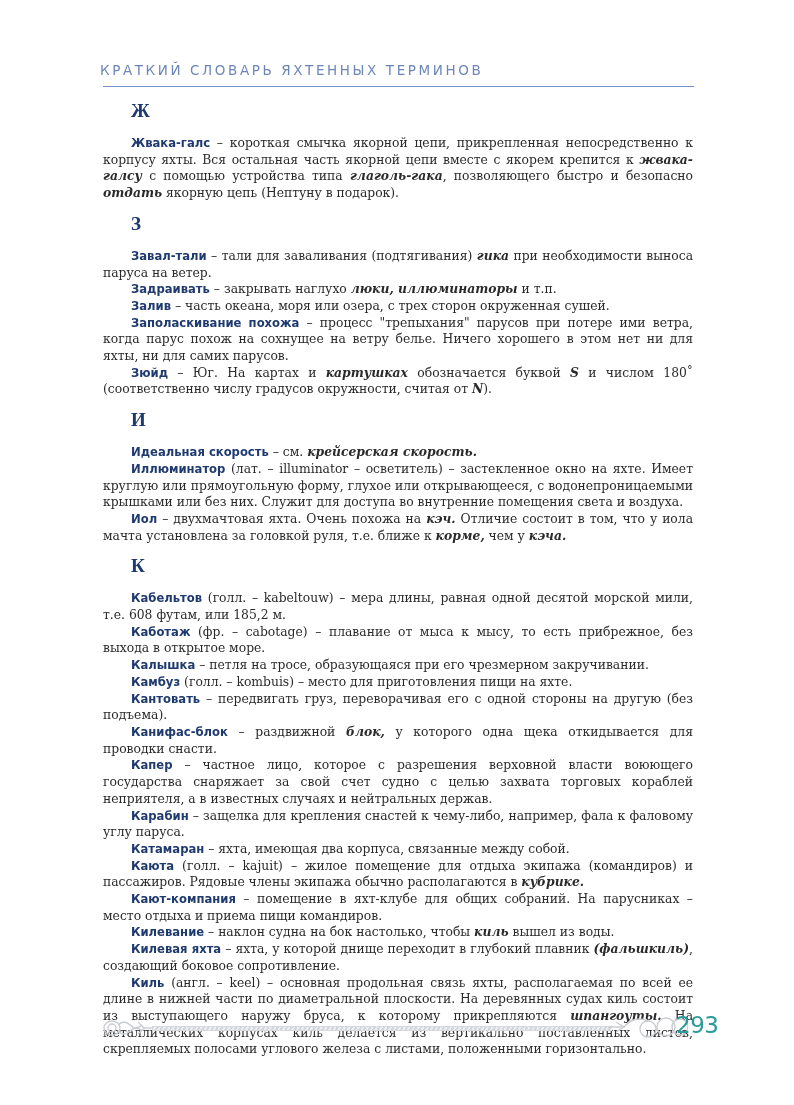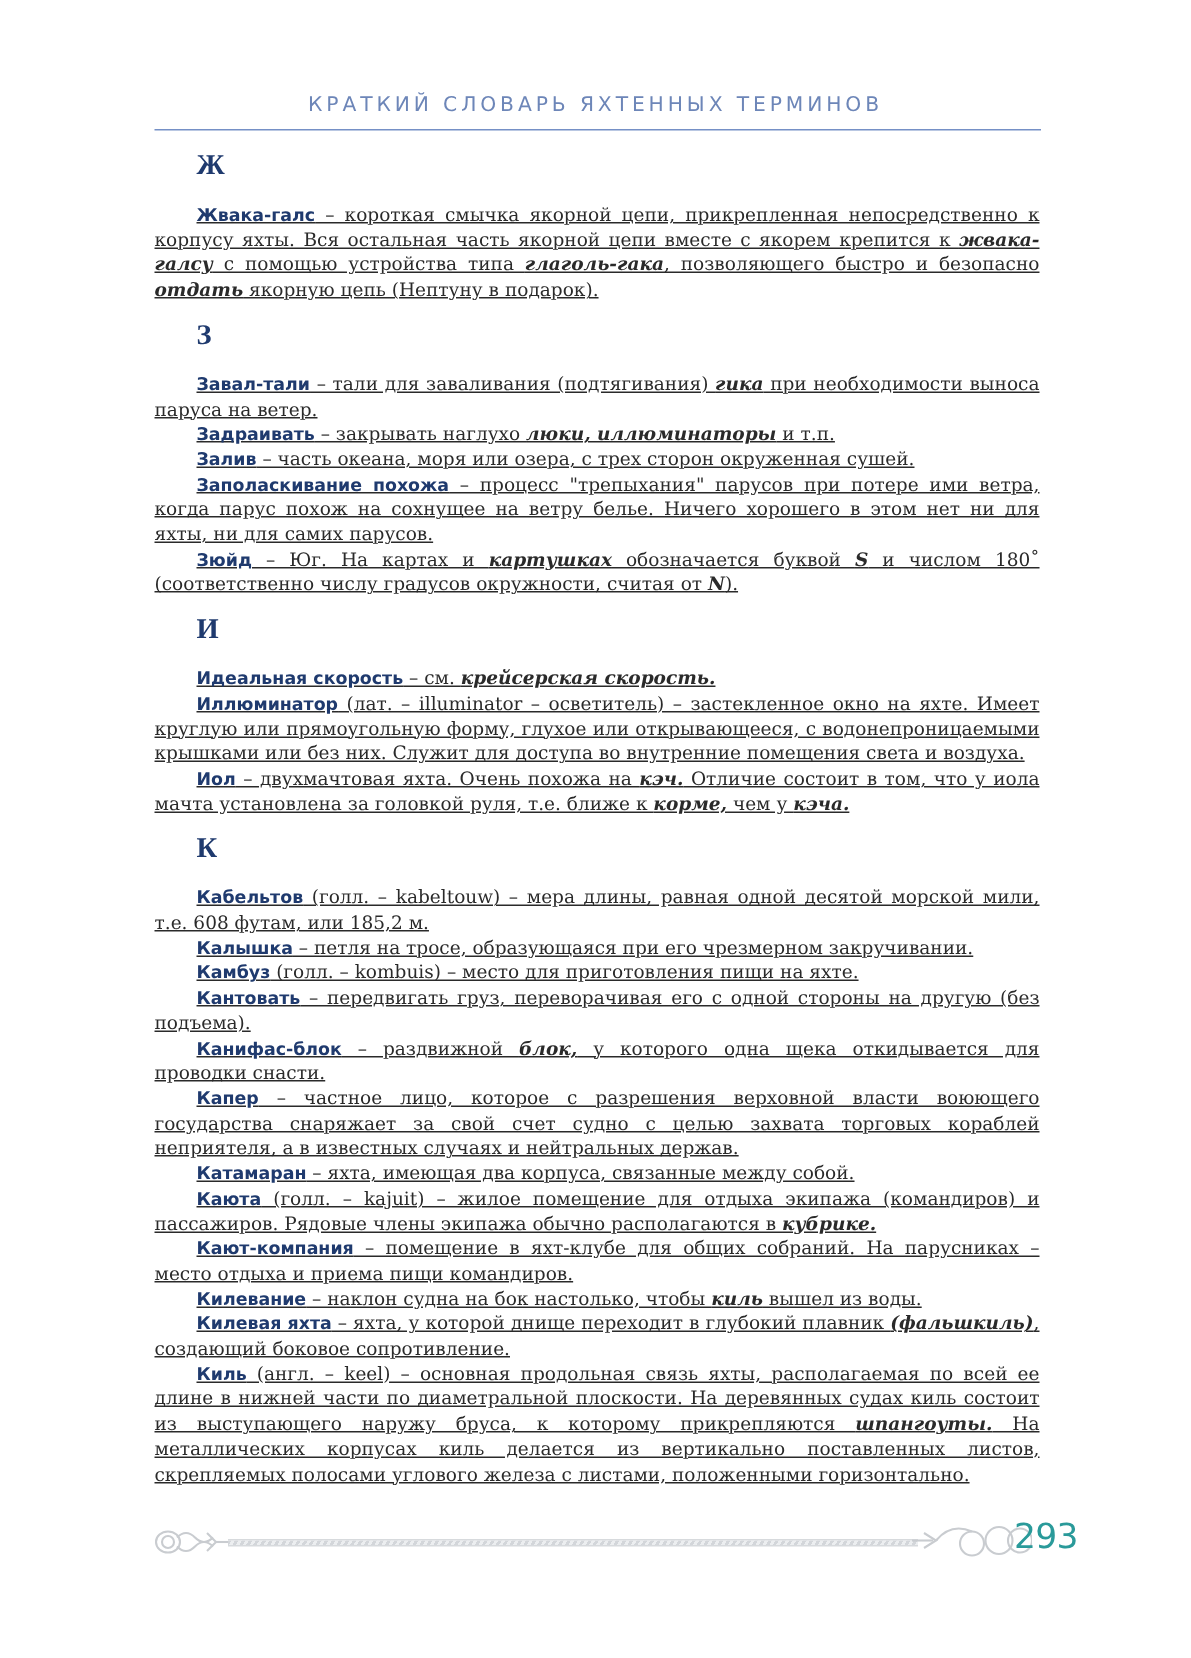--- a/index.html
+++ b/index.html
@@ -1,28 +1,28 @@
 <!DOCTYPE html>
 <html><head>
 <meta charset="utf-8">
 <style>
   html, body { margin: 0; padding: 0; background: #ffffff; }
   body { width: 794px; height: 1105px; position: relative; overflow: hidden;
          font-family: "DejaVu Serif", "Liberation Serif", serif; color: #2a2a2a; }
-  .running-head { position: absolute; left: 100px; width: 594px; top: 62px; text-align: center;
+  .running-head { position: absolute; left: 100px; width: 594px; top: 62px; text-align: left;
                   font-family: "DejaVu Sans", "Liberation Sans", sans-serif; font-size: 13.5px;
                   letter-spacing: 2.6px; color: #6d86b8; }
   .head-rule { position: absolute; left: 103px; width: 591px; top: 86px; height: 0;
                border-top: 1.5px solid #7590c6; }
   .content { position: absolute; left: 103px; top: 99px; width: 590px;
              font-size: 12.35px; line-height: 16.7px; }
   .letter { font-family: "Liberation Serif", serif; font-weight: bold; color: #1f3a6e;
             font-size: 19px; margin: 0 0 0 28px; height: 24px; line-height: 24px; }
   .section { margin-bottom: 10px; }
-  .section .entries { margin-top: 12px; text-decoration: underline; }
+  .section .entries { margin-top: 12px; }
   .entry { margin: 0; text-indent: 28px; text-align: justify; }
   .term { color: #1f3a6e; font-family: "DejaVu Sans", "Liberation Sans", sans-serif;
           font-weight: bold; font-size: 11.6px; }
   .ref { font-weight: bold; font-style: italic; }
   .footer { position: absolute; left: 102px; top: 1012px; width: 620px; height: 30px; }
   .rope { position: absolute; left: 50px; right: 110px; top: 14px; height: 3px;
           background: repeating-linear-gradient(120deg, #d3d6da 0 2px, #eceef0 2px 4px);
           border-top: 1px solid #d7dadd; border-bottom: 1px solid #d7dadd; }
   .knot-left { position: absolute; left: 0; top: 4px; width: 56px; height: 24px; }
   .knot-right { position: absolute; right: 34px; top: 2px; width: 80px; height: 26px; }
@@ -57,25 +57,27 @@
       <div class="entries">
         <p class="entry"><span class="term">Идеальная скорость</span><span class="txt"> – см. </span><span class="ref">крейсерская скорость.</span></p>
         <p class="entry"><span class="term">Иллюминатор</span><span class="txt"> (лат. – illuminator – осветитель) – застекленное окно на яхте. Имеет круглую или прямоугольную форму, глухое или открывающееся, с водонепроницаемыми крышками или без них. Служит для доступа во внутренние помещения света и воздуха.</span></p>
         <p class="entry"><span class="term">Иол</span><span class="txt"> – двухмачтовая яхта. Очень похожа на </span><span class="ref">кэч.</span><span class="txt"> Отличие состоит в том, что у иола мачта установлена за головкой руля, т.е. ближе к </span><span class="ref">корме,</span><span class="txt"> чем у </span><span class="ref">кэча.</span></p>
       </div>
     </div>
     <div class="section">
       <div class="letter">К</div>
       <div class="entries">
         <p class="entry"><span class="term">Кабельтов</span><span class="txt"> (голл. – kabeltouw) – мера длины, равная одной десятой морской мили, т.е. 608 футам, или 185,2 м.</span></p>
+        <p class="entry"><span class="term">Каботаж</span><span class="txt"> (фр. – cabotage) – плавание от мыса к мысу, то есть прибрежное, без выхода в открытое море.</span></p>
         <p class="entry"><span class="term">Калышка</span><span class="txt"> – петля на тросе, образующаяся при его чрезмерном закручивании.</span></p>
         <p class="entry"><span class="term">Камбуз</span><span class="txt"> (голл. – kombuis) – место для приготовления пищи на яхте.</span></p>
         <p class="entry"><span class="term">Кантовать</span><span class="txt"> – передвигать груз, переворачивая его с одной стороны на другую (без подъема).</span></p>
         <p class="entry"><span class="term">Канифас-блок</span><span class="txt"> – раздвижной </span><span class="ref">блок,</span><span class="txt"> у которого одна щека откидывается для проводки снасти.</span></p>
         <p class="entry"><span class="term">Капер</span><span class="txt"> – частное лицо, которое с разрешения верховной власти воюющего государства снаряжает за свой счет судно с целью захвата торговых кораблей неприятеля, а в известных случаях и нейтральных держав.</span></p>
+        <p class="entry"><span class="term">Карабин</span><span class="txt"> – защелка для крепления снастей к чему-либо, например, фала к фаловому углу паруса.</span></p>
         <p class="entry"><span class="term">Катамаран</span><span class="txt"> – яхта, имеющая два корпуса, связанные между собой.</span></p>
         <p class="entry"><span class="term">Каюта</span><span class="txt"> (голл. – kajuit) – жилое помещение для отдыха экипажа (командиров) и пассажиров. Рядовые члены экипажа обычно располагаются в </span><span class="ref">кубрике.</span></p>
         <p class="entry"><span class="term">Кают-компания</span><span class="txt"> – помещение в яхт-клубе для общих собраний. На парусниках – место отдыха и приема пищи командиров.</span></p>
         <p class="entry"><span class="term">Килевание</span><span class="txt"> – наклон судна на бок настолько, чтобы </span><span class="ref">киль</span><span class="txt"> вышел из воды.</span></p>
         <p class="entry"><span class="term">Килевая яхта</span><span class="txt"> – яхта, у которой днище переходит в глубокий плавник </span><span class="ref">(фальшкиль)</span><span class="txt">, создающий боковое сопротивление.</span></p>
         <p class="entry"><span class="term">Киль</span><span class="txt"> (англ. – keel) – основная продольная связь яхты, располагаемая по всей ее длине в нижней части по диаметральной плоскости. На деревянных судах киль состоит из выступающего наружу бруса, к которому прикрепляются </span><span class="ref">шпангоуты.</span><span class="txt"> На металлических корпусах киль делается из вертикально поставленных листов, скрепляемых полосами углового железа с листами, положенными горизонтально.</span></p>
       </div>
     </div>
   </div>
 

